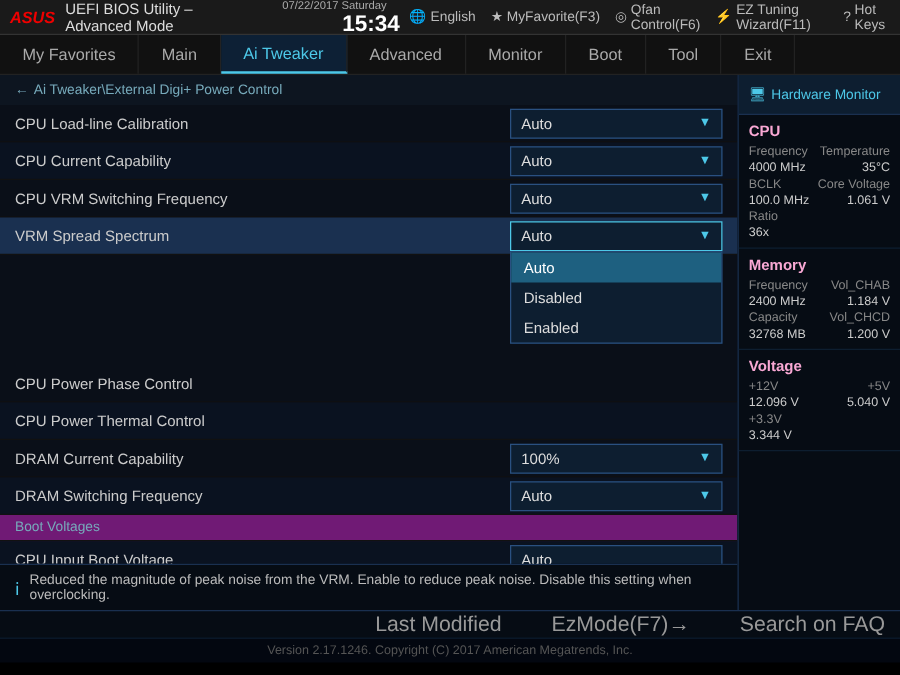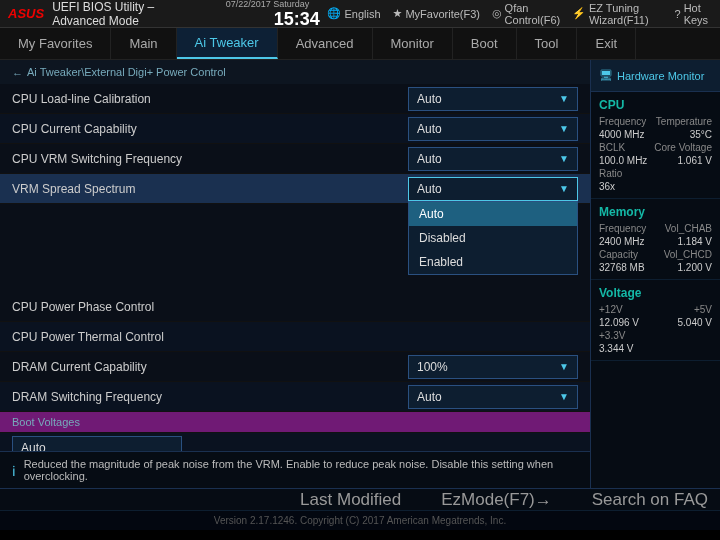--- a/index.html
+++ b/index.html
@@ -223,21 +223,21 @@
       gap: 4px;
       border-bottom: 1px solid #1a3050;
       height: 32px;
     }
     .hw-section {
       padding: 4px 8px;
       border-bottom: 1px solid #0d1e30;
     }
     .hw-section-title {
       font-size: 12px;
-      color: #14b8a6;
+      color: #f9a8d4;
       font-weight: bold;
       margin-bottom: 4px;
       margin-top: 2px;
     }
     .hw-row {
       display: flex;
       justify-content: space-between;
       margin-bottom: 2px;
       text-align: center;
     }
@@ -398,20 +398,21 @@
           <div class="dropdown-box">
             <span>Auto</span>
             <span class="dropdown-arrow">▼</span>
           </div>
         </div>
       </div>
 
       <div class="section-divider">Boot Voltages</div>
 
       <div class="setting-row">
+        <span class="setting-label">CPU Input Boot Voltage</span>
         <div class="setting-value">
           <input class="input-box" type="text" value="Auto" style="">
         </div>
       </div>
 
       <div class="setting-row">
         <span class="setting-label">CPU System Agent Boot Voltage</span>
         <div class="setting-value">
           <input class="input-box" type="text" value="Auto" style="">
         </div>

